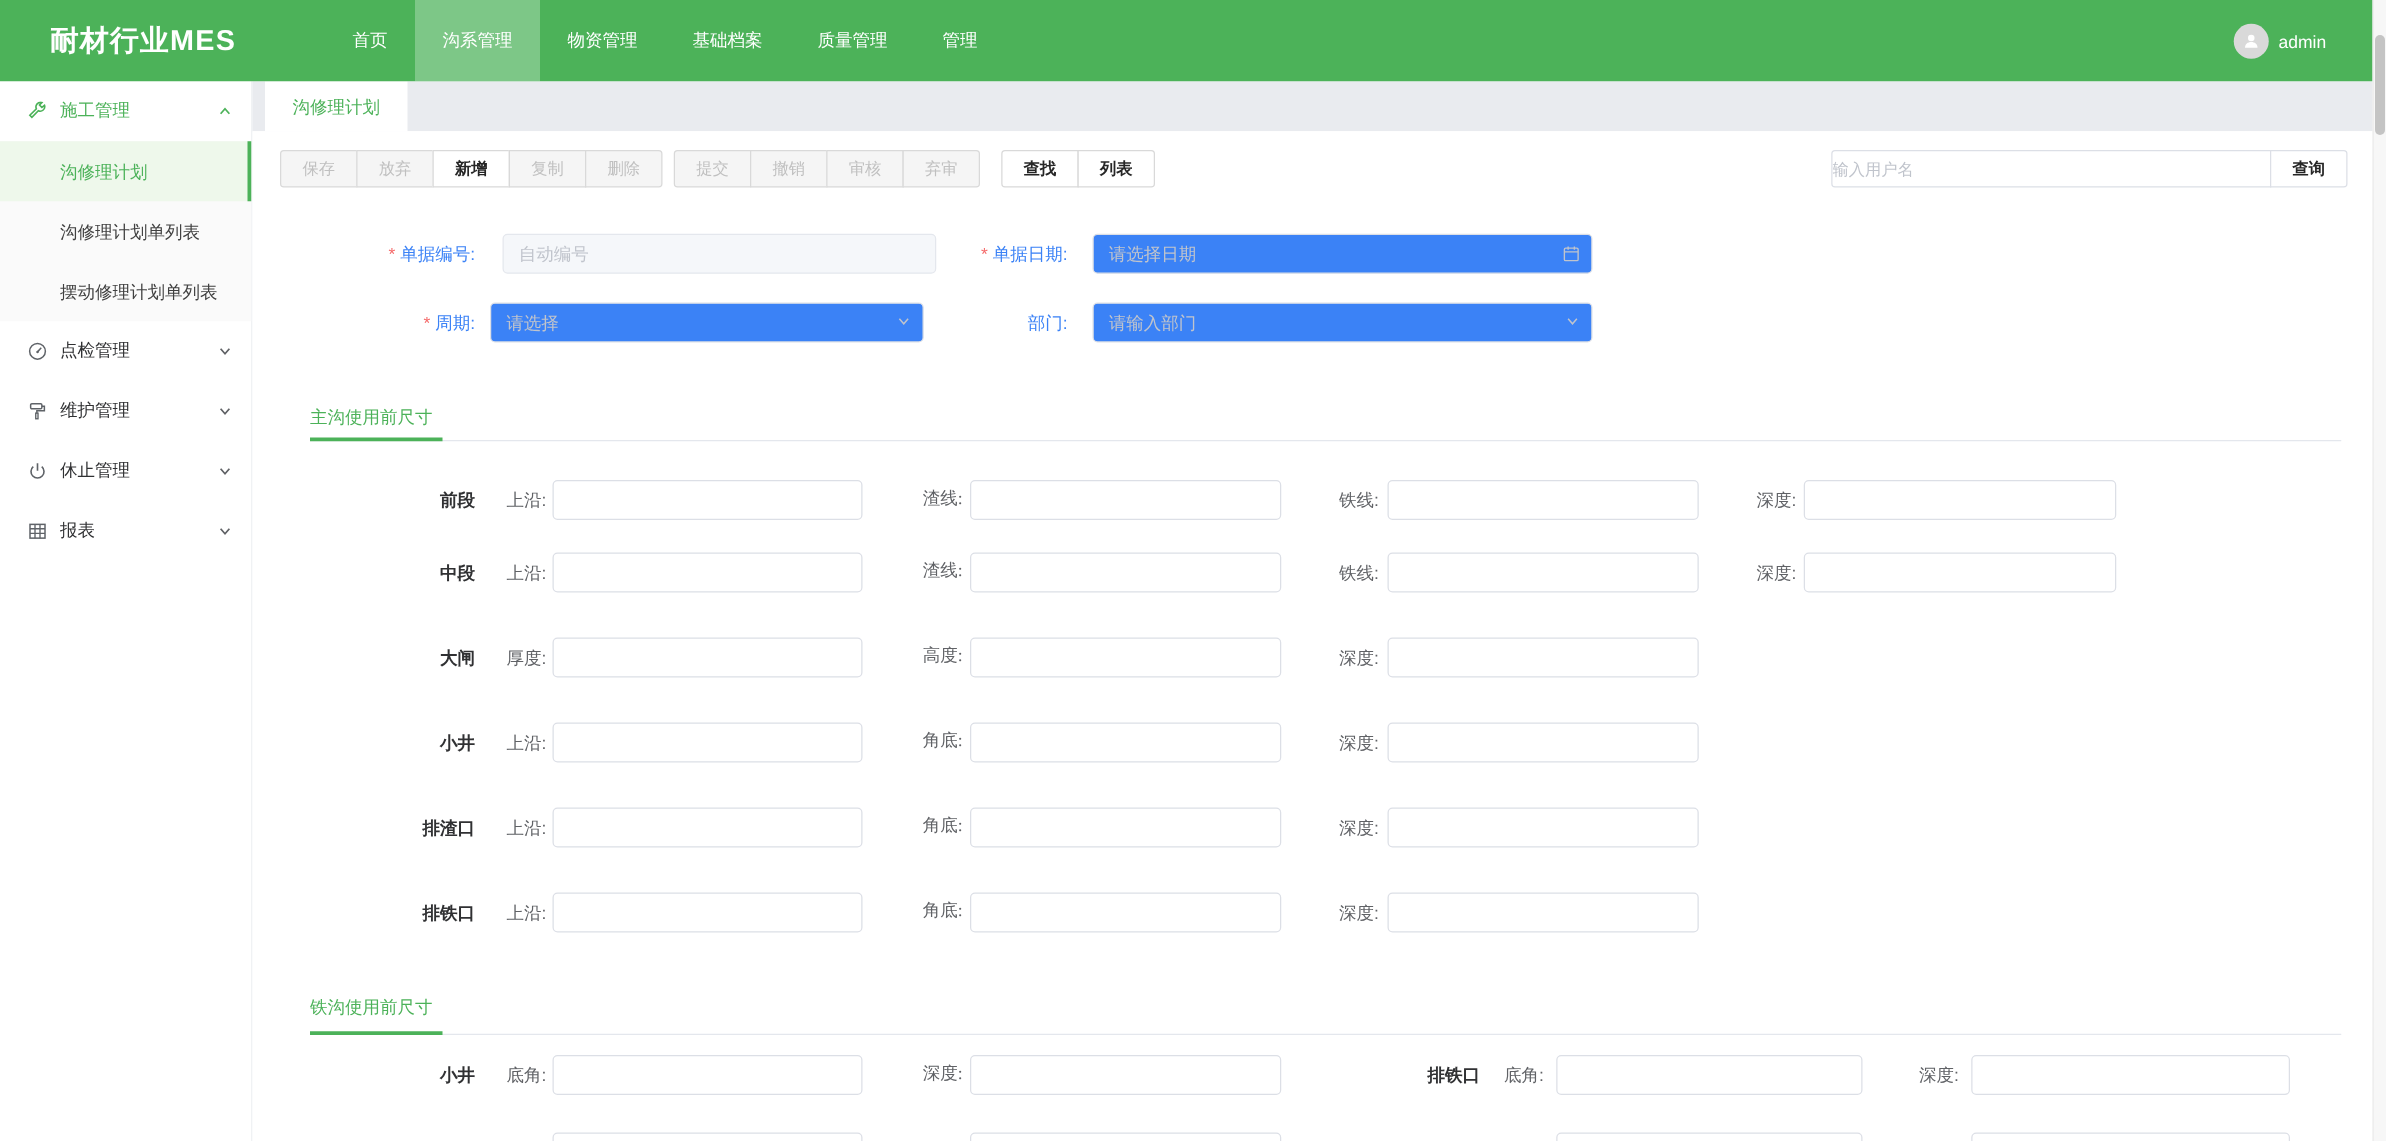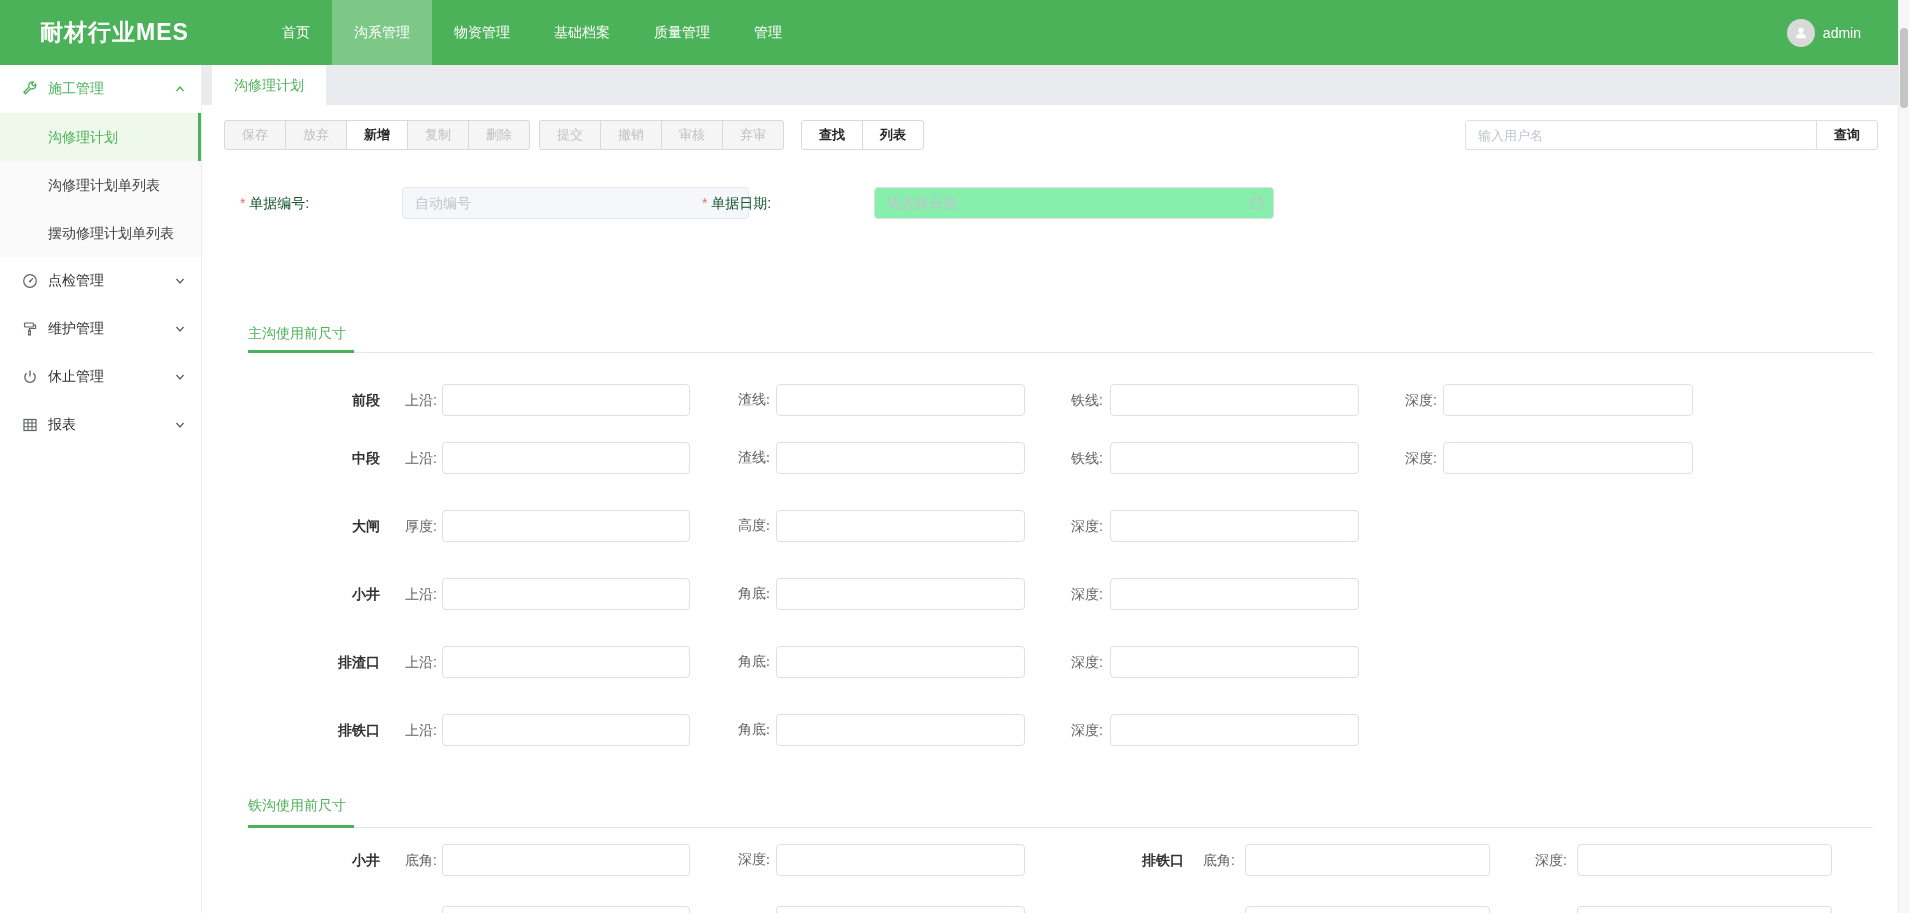--- a/index.html
+++ b/index.html
@@ -39,32 +39,32 @@
 
   
   .btn-group { position:absolute; top:15px; display:flex; }
   .tbtn { height:30px; line-height:28px; padding:0 17px; font-size:13px; background:#fff;
     border:1px solid #d9d9d9; color:#262626; font-weight:bold; cursor:pointer; margin-left:-1px; white-space:nowrap; }
   .btn-group .tbtn:first-child { margin-left:0; border-radius:3px 0 0 3px; }
   .btn-group .tbtn:last-child { border-radius:0 3px 3px 0; }
   .tbtn.disabled { background:#f5f5f5; color:#c0c0c0; font-weight:normal; cursor:default;text-align:right; }
   #searchbar { position:absolute; top:15px; left:1263px; display:flex; }
   #searchbar input { width:352px; height:30px; border:1px solid #dcdfe6; border-radius:3px 0 0 3px;
-    padding:0 12px; font-size:13px; outline:none; color:#303133; }
+    padding:0 0; font-size:13px; outline:none; color:#303133; }
   #searchbar input::placeholder { color:#c0c4cc; }
   #query-btn { width:62px; height:30px; margin-left:-1px; background:#fff; border:1px solid #dcdfe6;
     border-radius:0 3px 3px 0; font-size:13px; font-weight:bold; color:#262626; cursor:pointer; }
 
   
   .form-row { position:absolute; left:0; right:0; height:32px; }
-  .fr-label { position:absolute; height:32px; line-height:32px; text-align:left; color:#14532d; font-size:14px; }
+  .fr-label { position:absolute; height:32px; line-height:32px; text-align:right; color:#3b82f6; font-size:14px; }
   .req::before { content:"* "; color:#f56c6c; }
   .inwrap { position:absolute; height:32px; }
   .inwrap input { width:100%; height:32px; border:1px solid #dcdfe6; border-radius:4px;
-    padding:0 12px; font-size:14px; color:#303133; outline:none; background:#86efac; }
+    padding:0 12px; font-size:14px; color:#303133; outline:none; background:#3b82f6; }
   .inwrap input::placeholder { color:#c0c4cc; }
   .inwrap input:disabled { background:#f5f7fa; border-color:#e4e7ed; }
   .suffix-ic { position:absolute; right:10px; top:9px; pointer-events:none; }
 
   
   .sec-title { position:absolute; left:46px; font-size:14px; color:#4cb259; }
   .sec-green { position:absolute; left:46px; width:106px; height:3px; background:#4cb259; }
   .sec-line { position:absolute; left:46px; width:1625px; height:1px; background:#e4e7ed; }
 
   
@@ -221,20 +221,40 @@
       <input type="text" placeholder="请选择日期" style="">
       <span class="suffix-ic">
         <svg width="14" height="14" viewBox="0 0 14 14">
           <rect x="1.5" y="2.5" width="11" height="10" rx="1" fill="none" stroke="#c0c4cc" stroke-width="1.1"></rect>
           <path d="M1.5 5.5h11M4.5 1.2v2.5M9.5 1.2v2.5" stroke="#c0c4cc" stroke-width="1.1"></path>
         </svg>
       </span>
     </span>
   </div>
 
+  <div class="form-row" style="top:137px">
+    <span class="fr-label req" style="left:38px;width:140px">周期:</span>
+    <span class="inwrap" style="left:190px;width:347px">
+      <input type="text" readonly="" placeholder="请选择" style="">
+      <span class="suffix-ic">
+        <svg width="12" height="12" viewBox="0 0 12 12">
+            <path d="M2.5 4l3.5 4 3.5-4" fill="none" stroke="#c0c4cc" stroke-width="1.2"></path>
+          </svg>
+      </span>
+    </span>
+    <span class="fr-label" style="left:500px;width:152px">部门:</span>
+    <span class="inwrap" style="left:672px;width:400px">
+      <input type="text" readonly="" placeholder="请输入部门" style="">
+      <span class="suffix-ic">
+        <svg width="12" height="12" viewBox="0 0 12 12">
+            <path d="M2.5 4l3.5 4 3.5-4" fill="none" stroke="#c0c4cc" stroke-width="1.2"></path>
+          </svg>
+      </span>
+    </span>
+  </div>
 
   <div class="sec-title" style="top:220px">主沟使用前尺寸</div>
   <div class="sec-line" style="top:247px"></div>
   <div class="sec-green" style="top:245px"></div>
 
   <div class="dim-row" style="top:279px">
     <span class="dlab c-grp">前段</span>
     <span class="flab c-l1">上沿:</span>
     <input class="din c-i1" style="">
     <span class="flab c-l2">渣线:</span>

